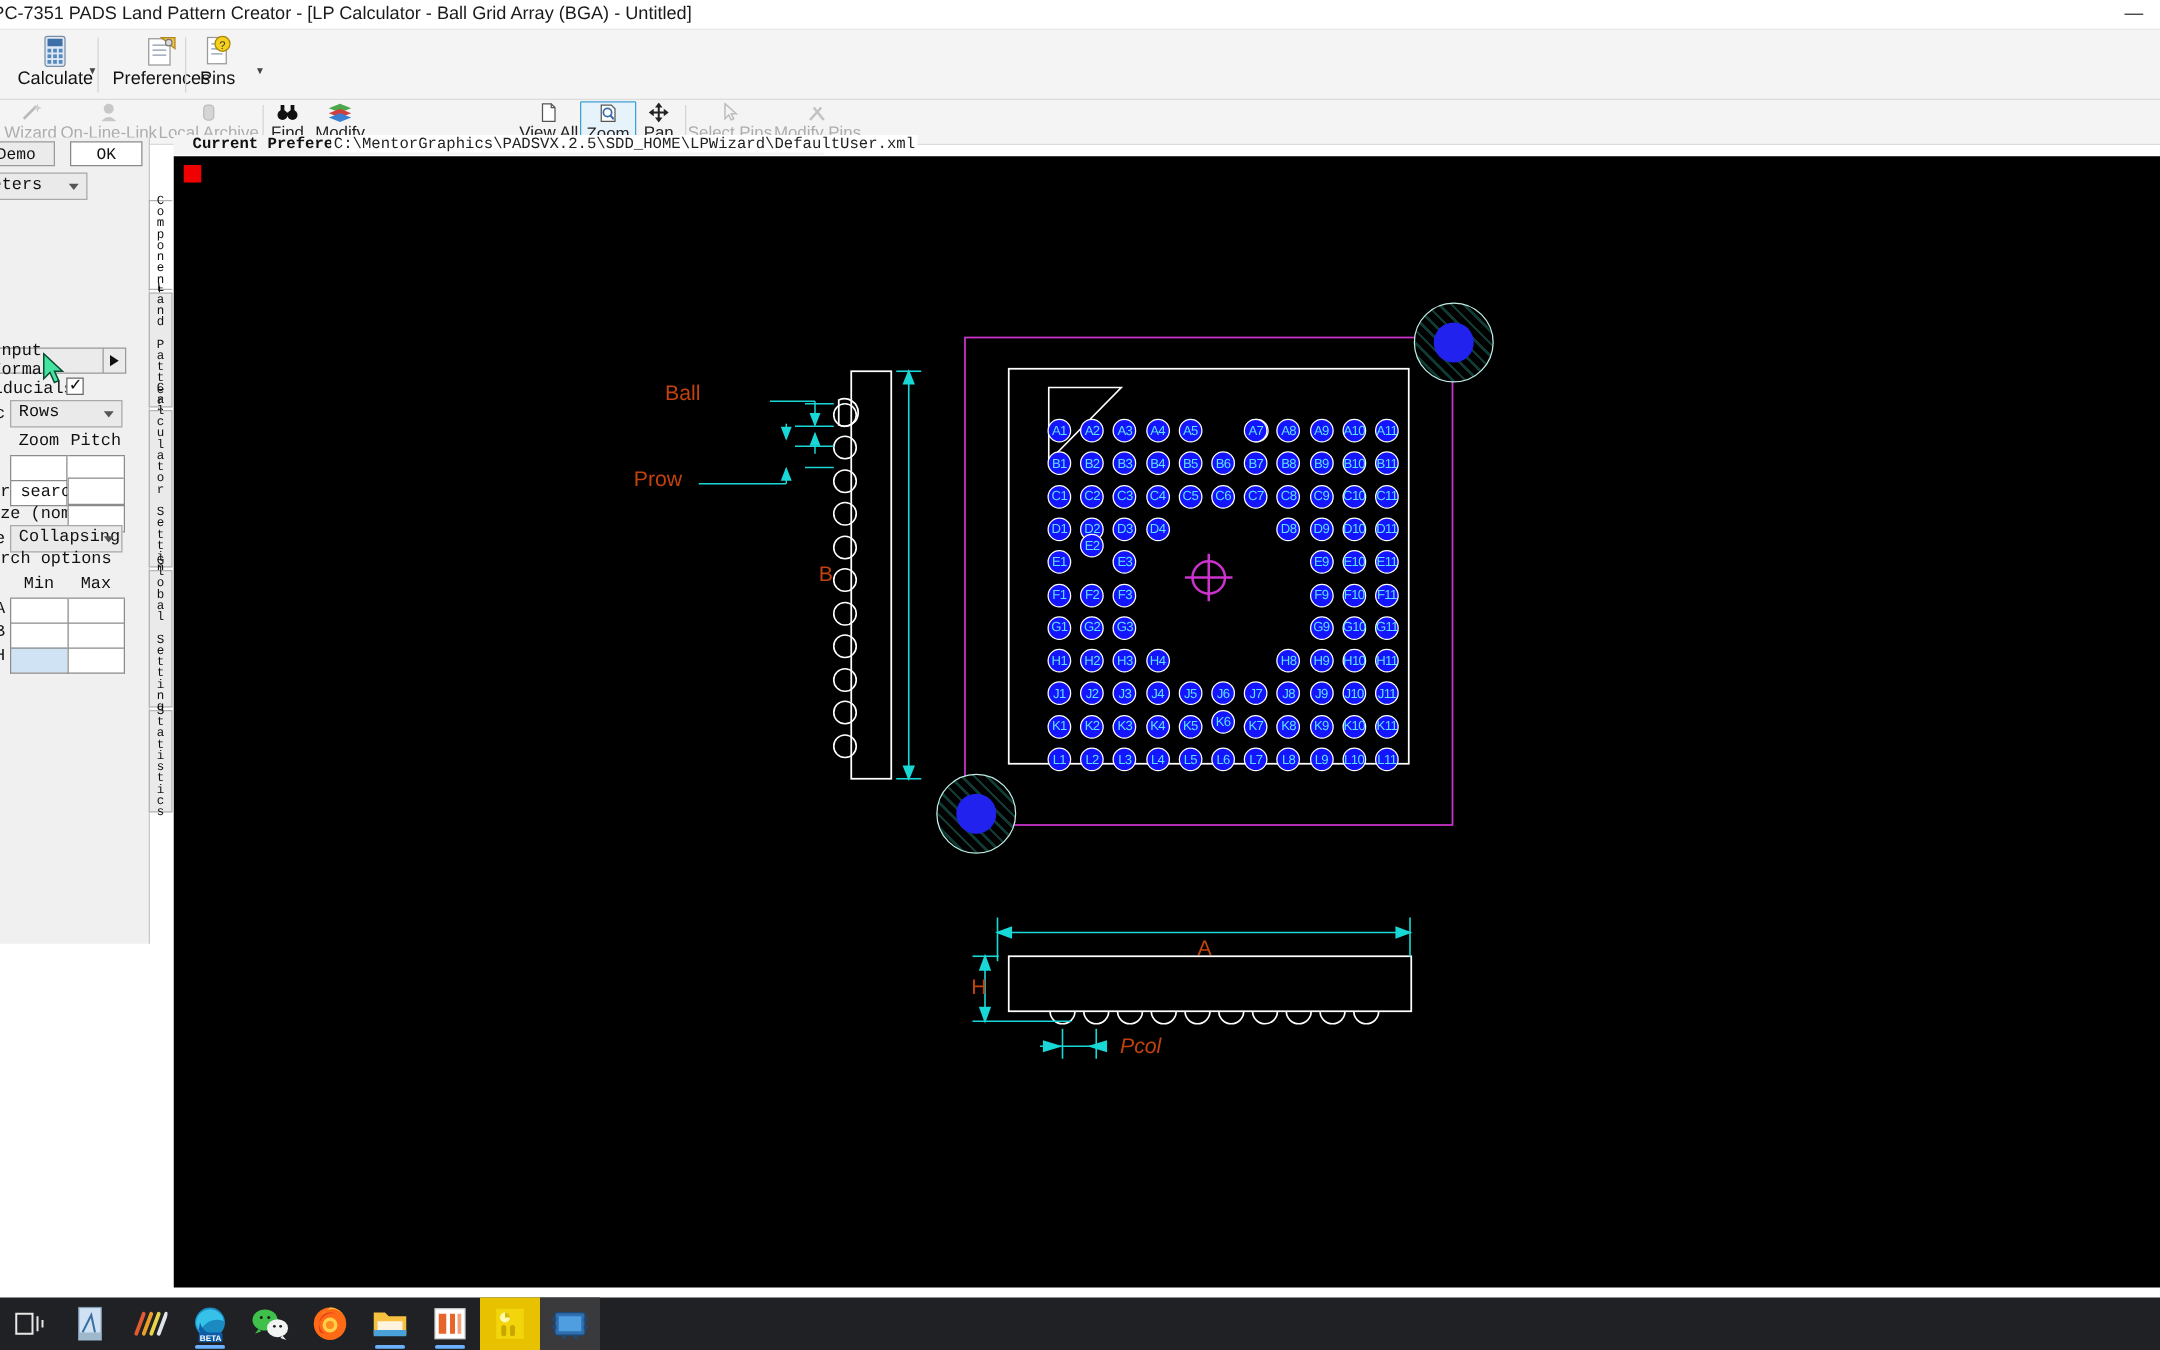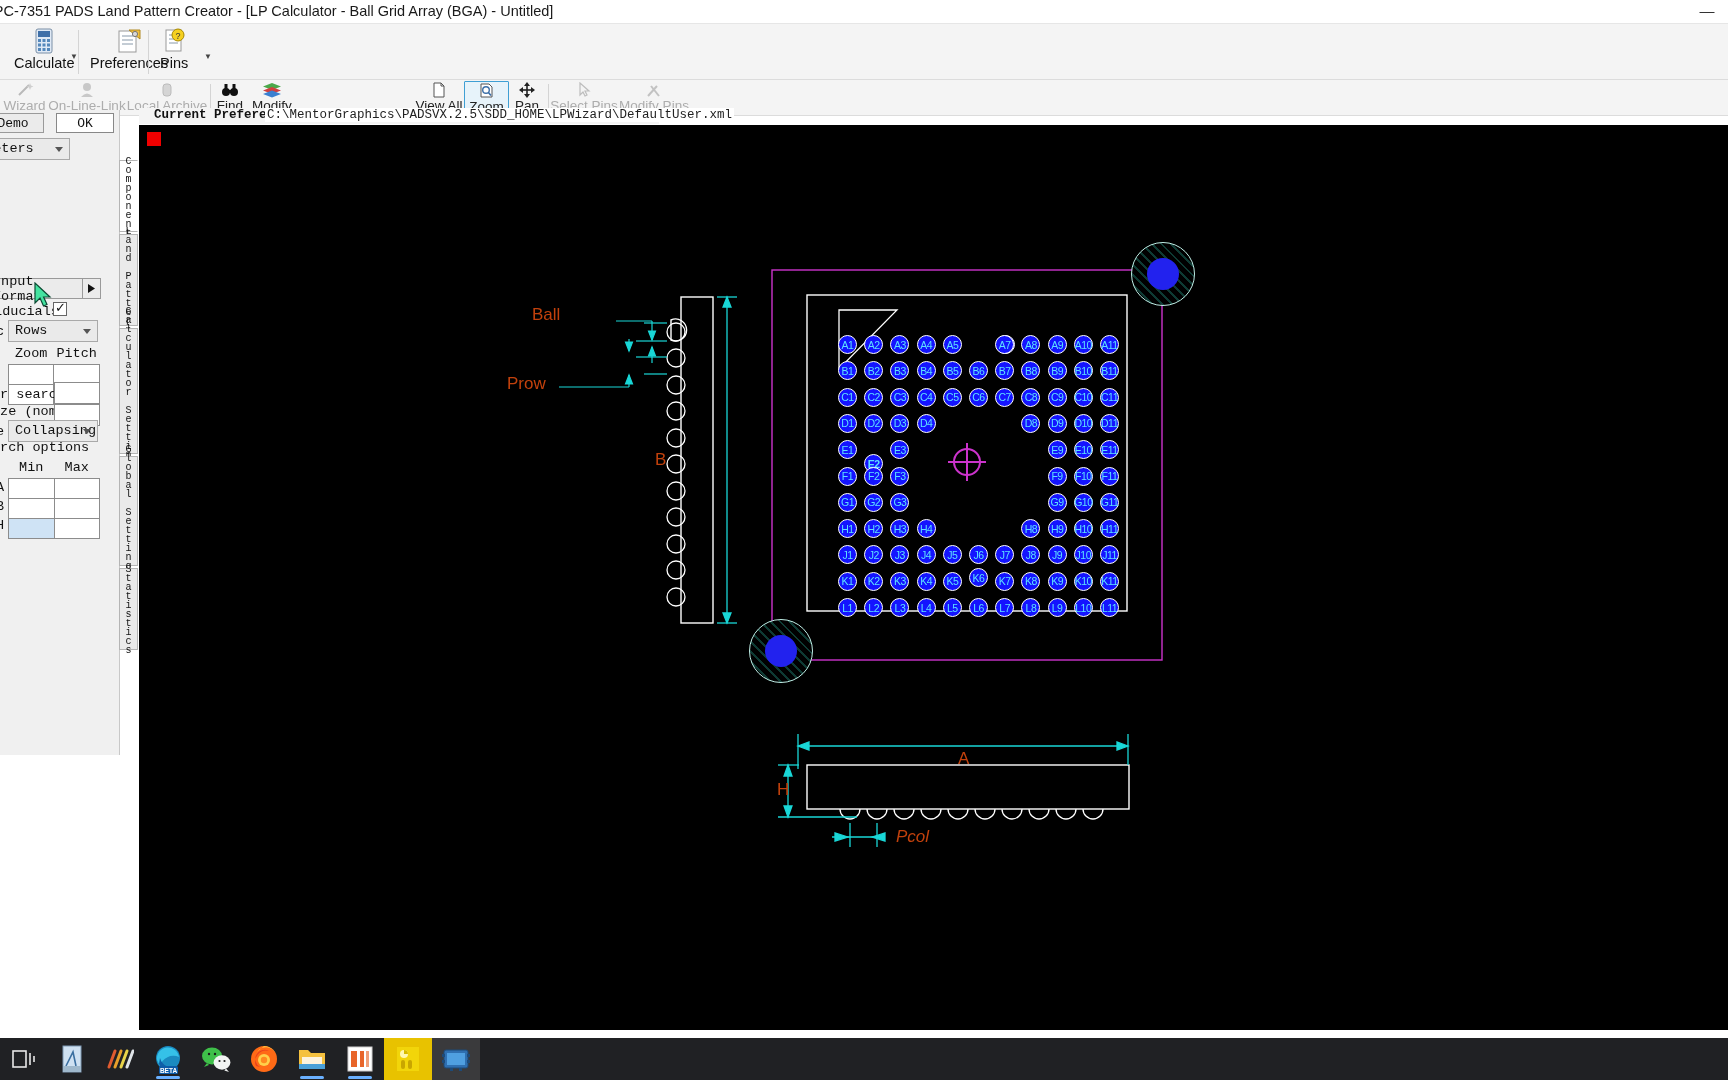--- a/index.html
+++ b/index.html
@@ -758,21 +758,21 @@
         </div>
         <div class="pad" style="left: 934.8px; top: 288.9px;">
           <span>D10</span>
         </div>
         <div class="pad" style="left: 961px; top: 288.9px;">
           <span>D11</span>
         </div>
         <div class="pad" style="left: 699px; top: 315.2px;">
           <span>E1</span>
         </div>
-        <div class="pad" style="left: 725.2px; top: 329px; font-weight: bold;">
+        <div class="pad" style="left: 725.2px; top: 302px;">
           <span>E2</span>
         </div>
         <div class="pad" style="left: 751.4px; top: 315.2px;">
           <span>E3</span>
         </div>
         <div class="pad" style="left: 908.6px; top: 315.2px;">
           <span>E9</span>
         </div>
         <div class="pad" style="left: 934.8px; top: 315.2px;">
           <span>E10</span>

